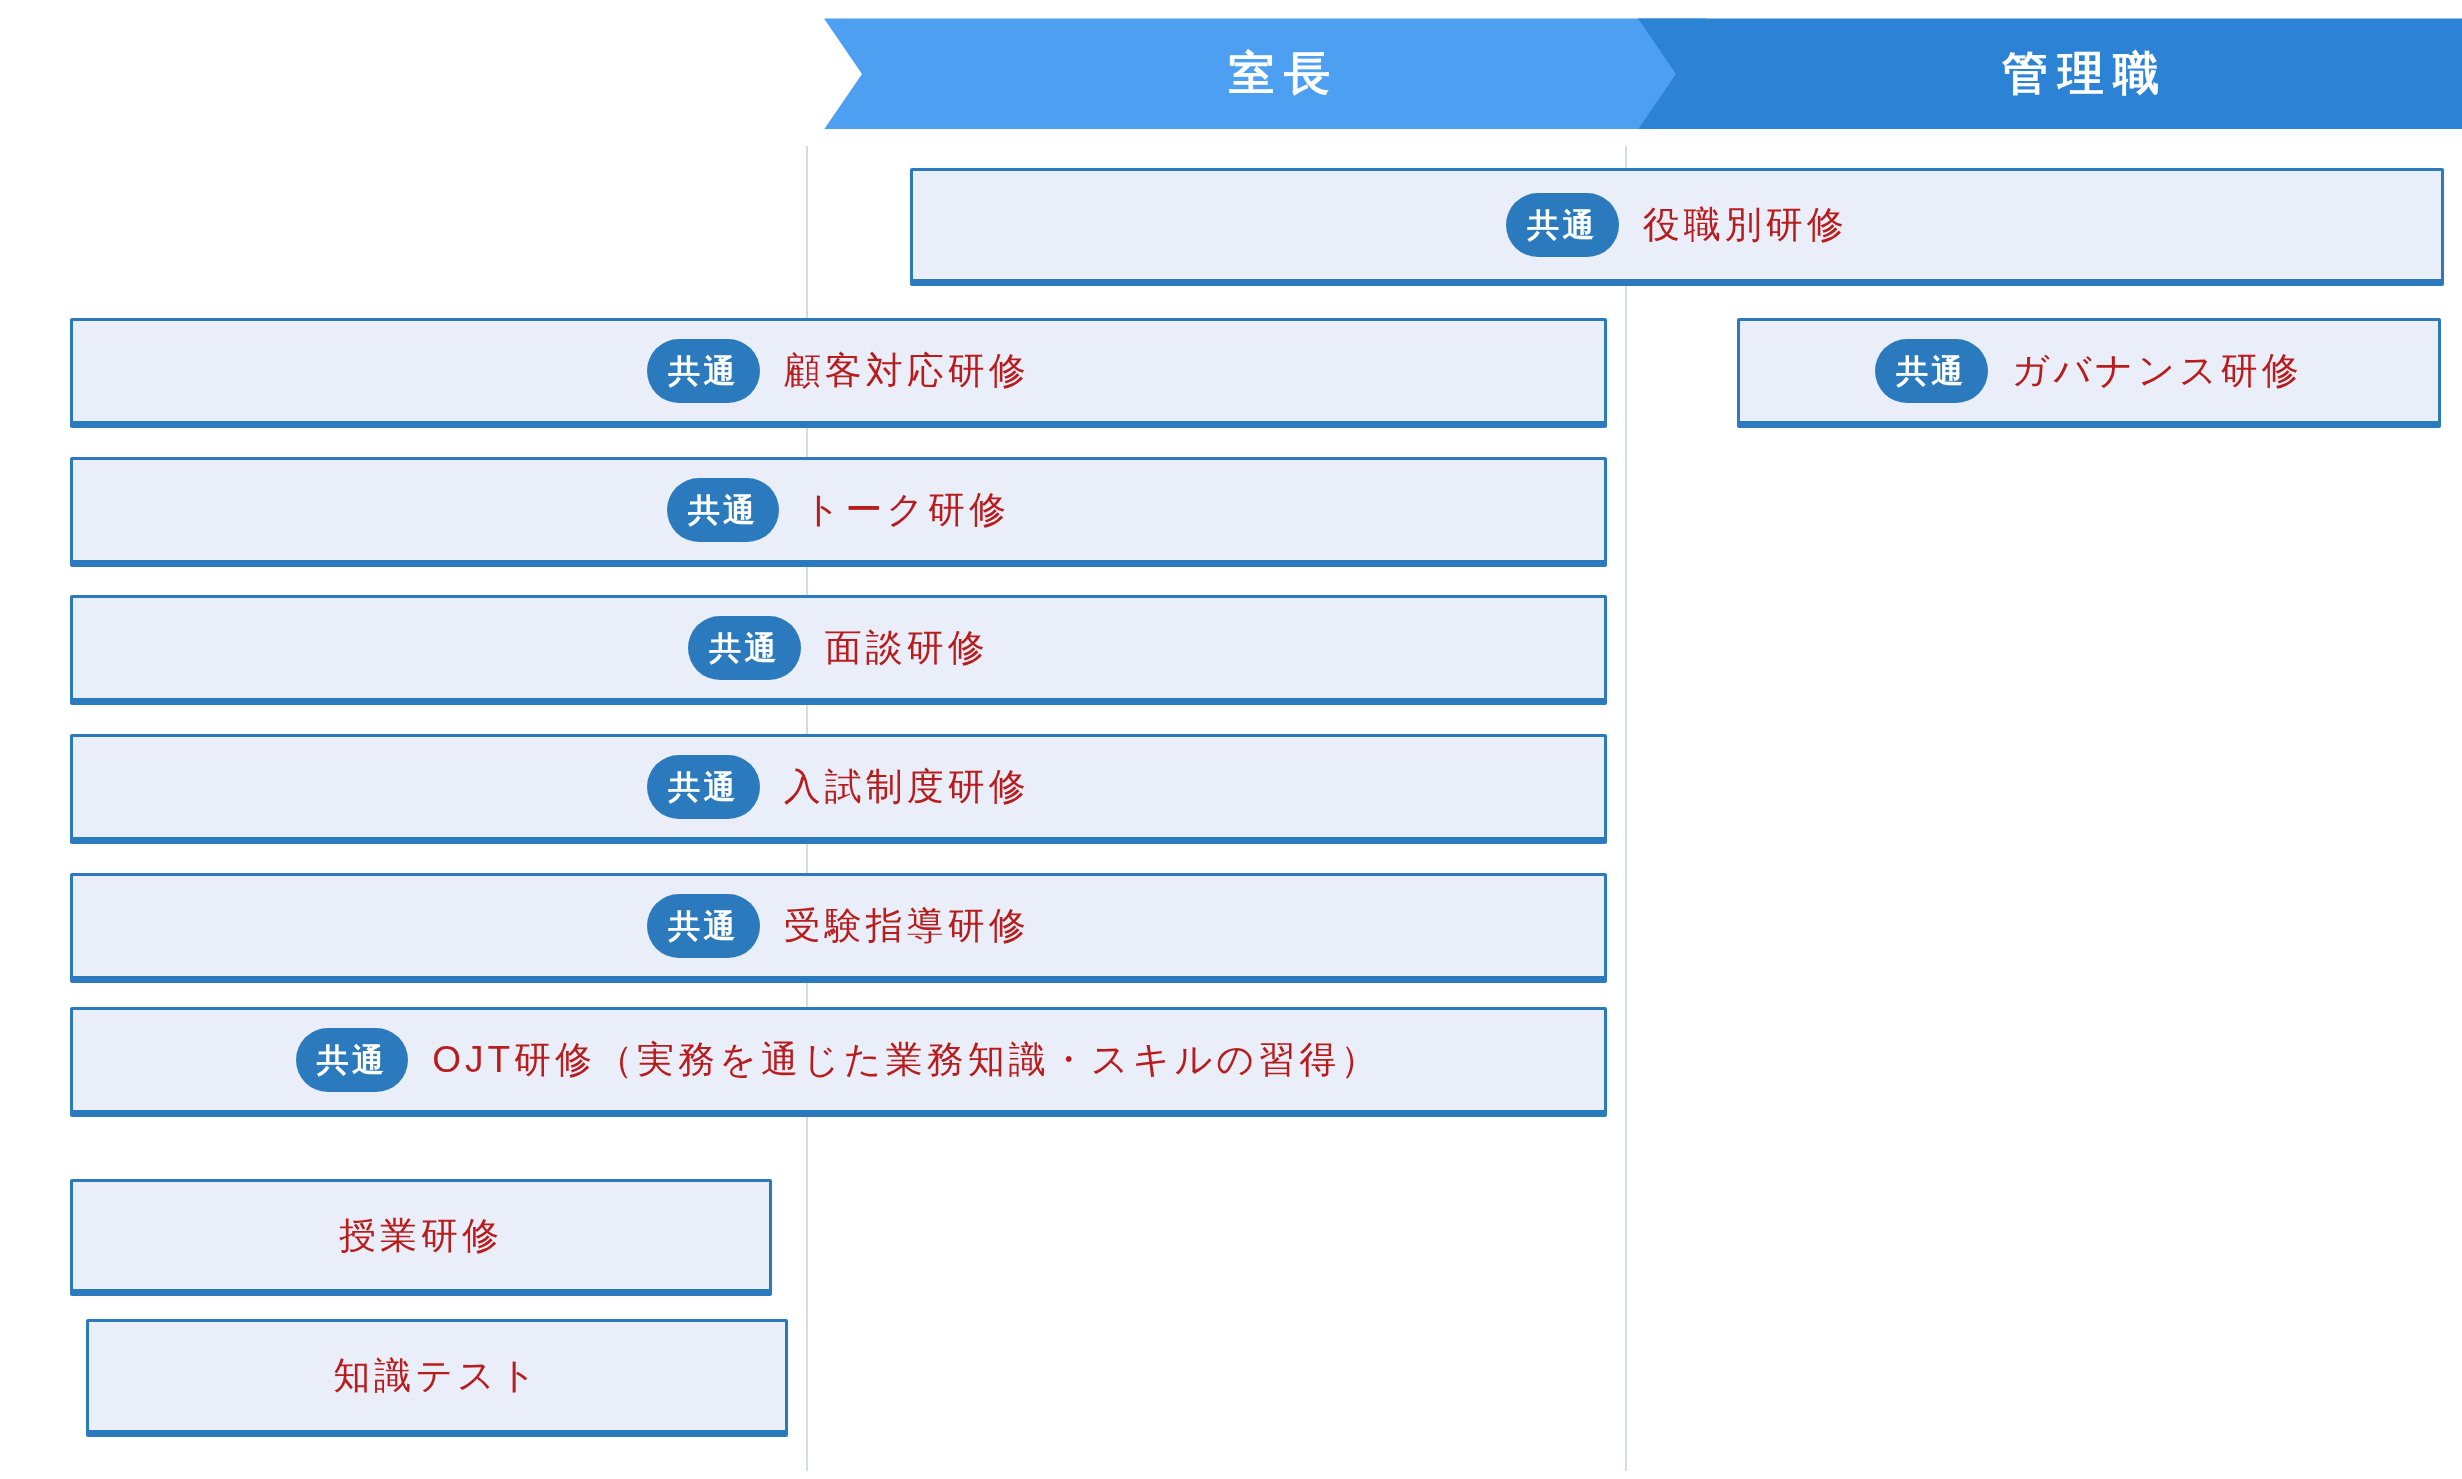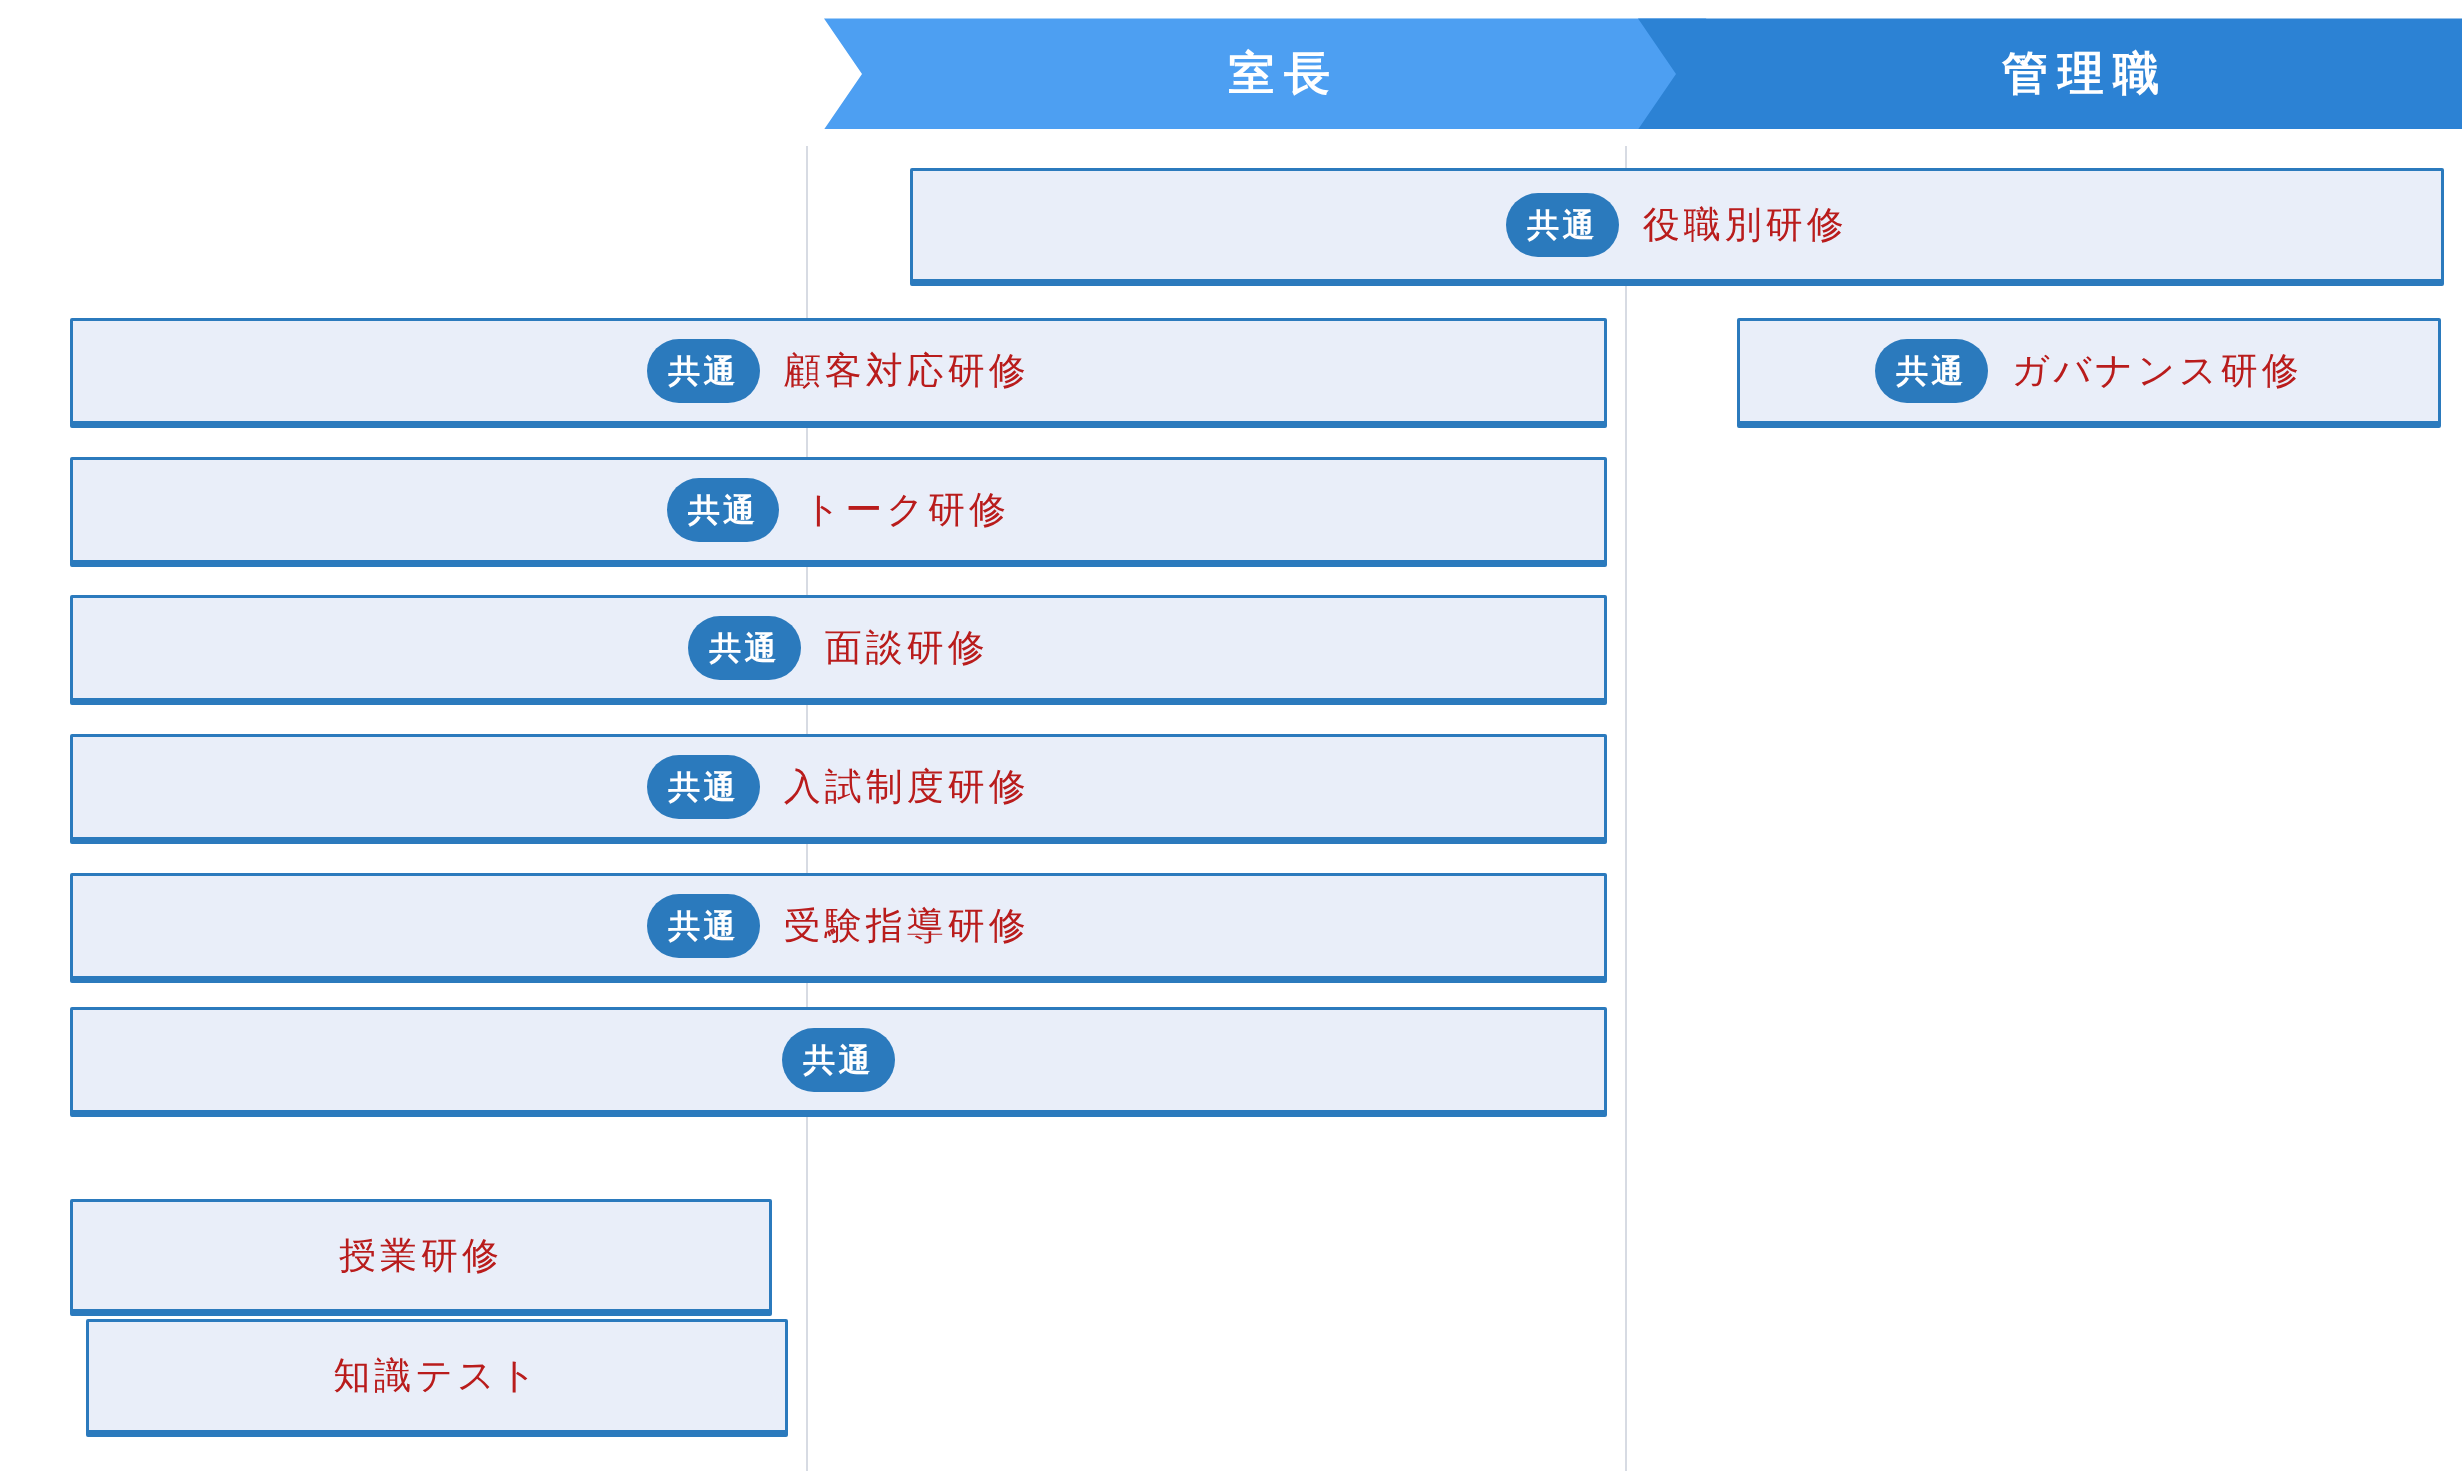--- a/index.html
+++ b/index.html
@@ -88,21 +88,21 @@
   }
 
   #box-role       { left: 910px; top: 168px;  width: 1534px; height: 118px; }
   #box-customer   { left: 70px;   top: 318px;  width: 1537px; height: 110px; }
   #box-governance { left: 1737px; top: 318px;  width: 704px;  height: 110px; }
   #box-talk       { left: 70px;   top: 457px;  width: 1537px; height: 110px; }
   #box-interview  { left: 70px;   top: 595px;  width: 1537px; height: 110px; }
   #box-admission  { left: 70px;   top: 734px;  width: 1537px; height: 110px; }
   #box-exam       { left: 70px;   top: 873px; width: 1537px; height: 110px; }
   #box-ojt        { left: 70px;   top: 1007px; width: 1537px; height: 110px; }
-  #box-lesson     { left: 70px;   top: 1179px; width: 702px;  height: 117px; margin-top: 20px; }
+  #box-lesson     { left: 70px;   top: 1179px; width: 702px;  height: 117px; }
   #box-knowledge  { left: 86px;   top: 1319px; width: 702px;  height: 118px; }
 </style>
 </head>
 <body>
 
 <div id="canvas">
 
   <div id="banner-chief" class="banner banner-next">
     <span>室長</span>
   </div>
@@ -143,20 +143,21 @@
     <span class="box-label">入試制度研修</span>
   </div>
 
   <div id="box-exam" class="box">
     <span class="badge">共通</span>
     <span class="box-label">受験指導研修</span>
   </div>
 
   <div id="box-ojt" class="box">
     <span class="badge">共通</span>
+    <span class="box-label">OJT研修（実務を通じた業務知識・スキルの習得）</span>
   </div>
 
   <div id="box-lesson" class="box">
     <span class="box-label">授業研修</span>
   </div>
 
   <div id="box-knowledge" class="box">
     <span class="box-label">知識テスト</span>
   </div>
 

